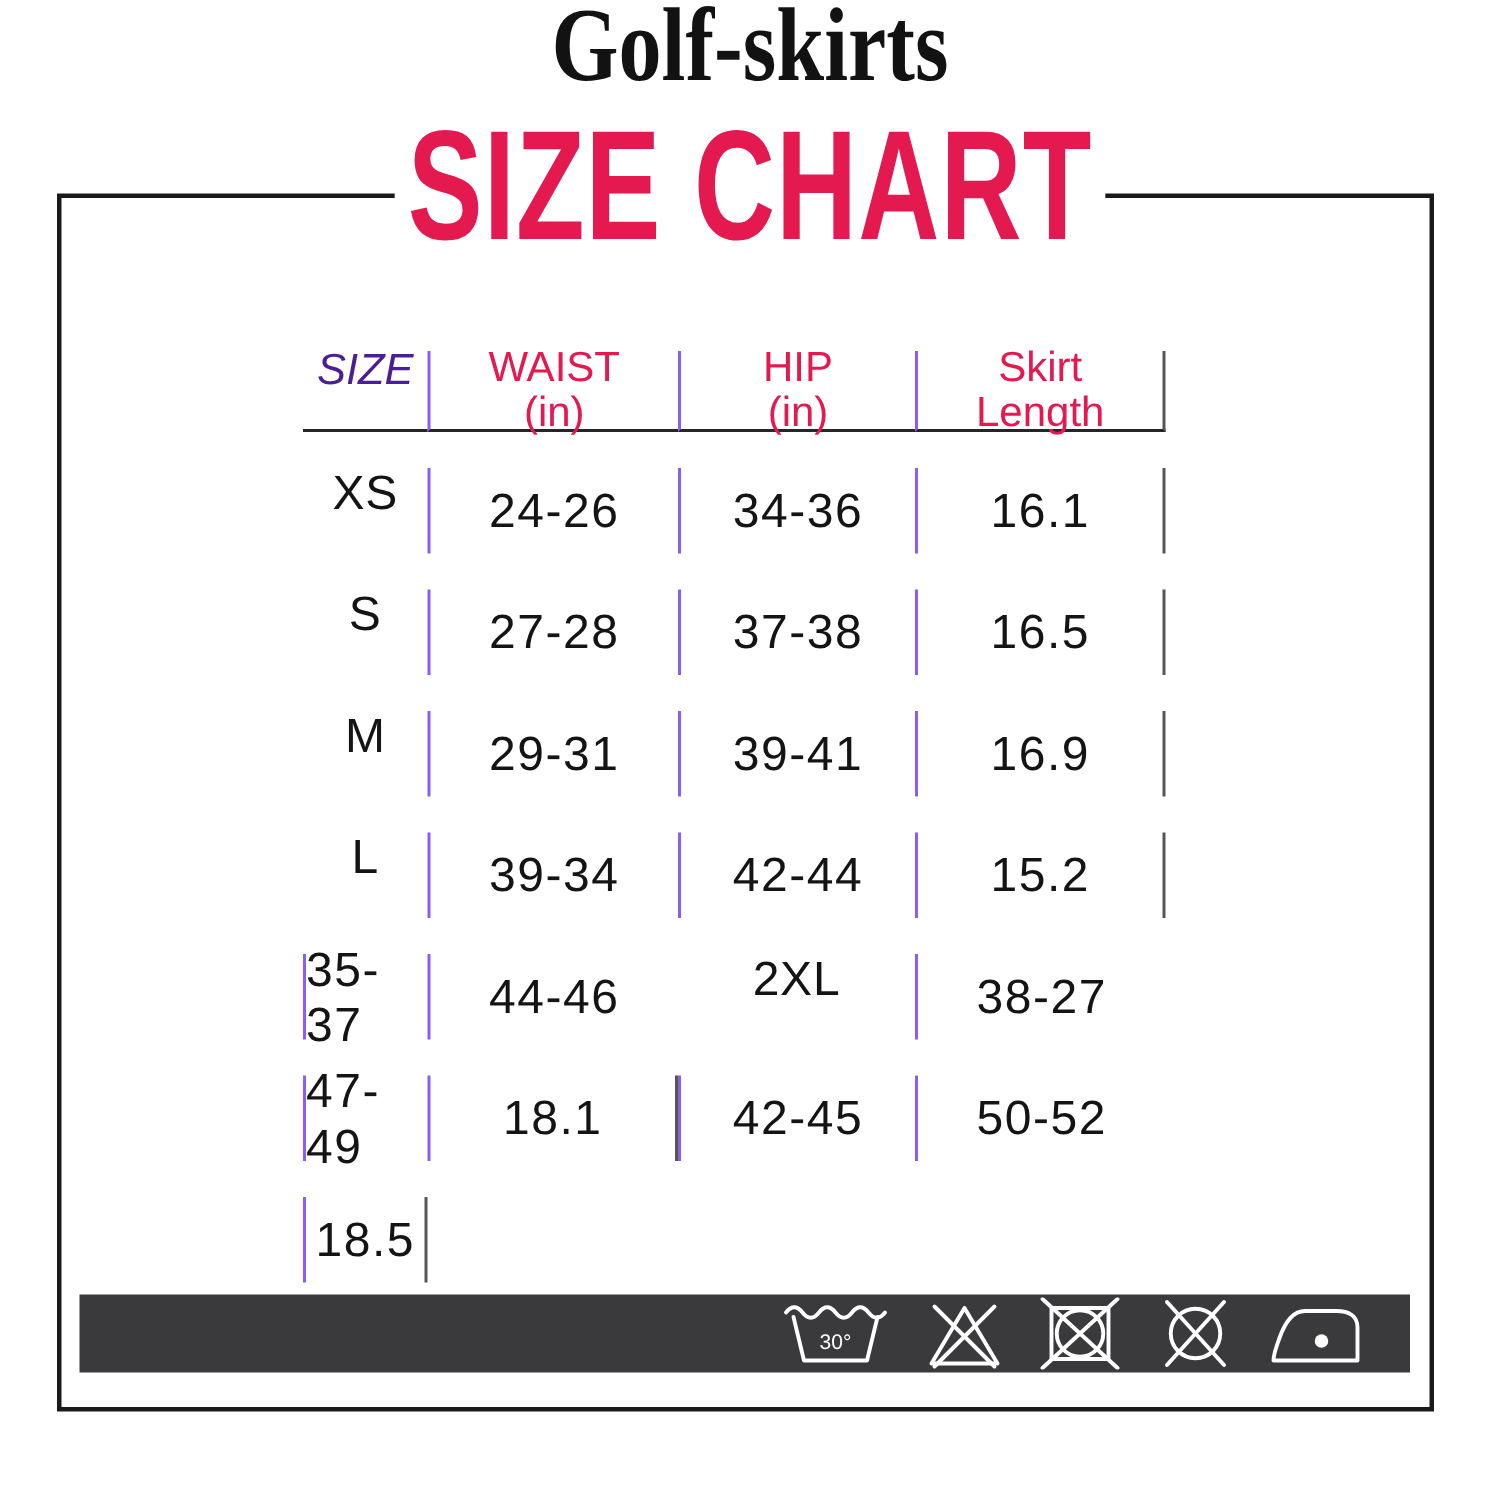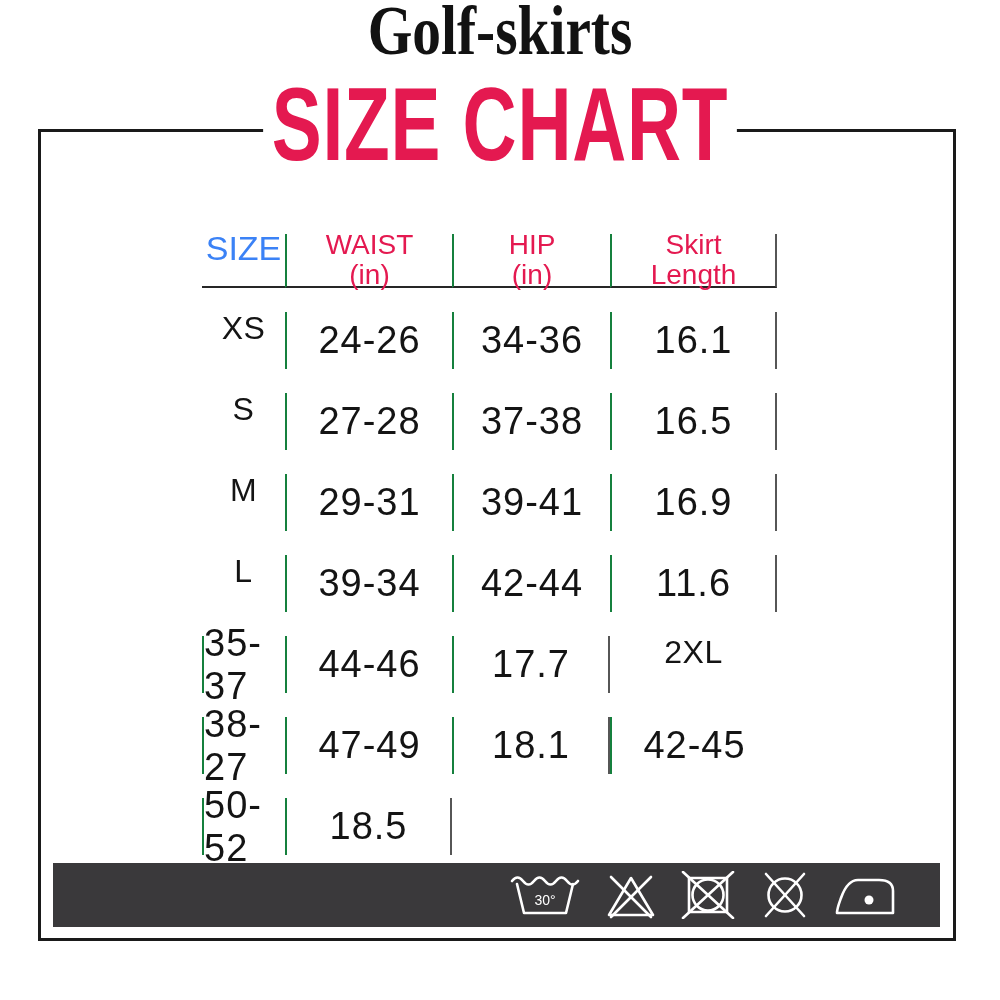--- a/index.html
+++ b/index.html
@@ -37,32 +37,32 @@
     grid-template-rows:78px repeat(7,81px);
   }
   .hd,.cell{
     display:flex;align-items:center;justify-content:center;
     box-sizing:border-box;background:transparent;
   }
   .hd{
     flex-direction:column;line-height:1.08;font-size:28px;
     color:var(--color-accent,#e41950);
   }
-  .hd.first{color:#3b82f6;font-size:34px;}
-  .cell{font-size:38px;color:#141414;letter-spacing:1px;}
+  .hd.first{color:#4c1d95;font-size:29px;font-style:italic;}
+  .cell{font-size:32px;color:#141414;letter-spacing:1px;}
   .cell.lbl{font-size:32px;letter-spacing:0.5px;}
-  .colsep{border-left:2px solid #15803d;margin-top:24px;}
+  .colsep{border-left:2px solid #8b5cf6;margin-top:24px;}
   .colend{border-right:2px solid #565656;}
   .hd{border-bottom:2px solid #262626;}
   
   .care-bar{
-    position:absolute;left:53px;top:863px;width:887px;height:64px;
+    position:absolute;left:53px;top:863px;width:887px;height:52px;
     background:var(--color-bar,#3a393b);z-index:2;
     display:flex;align-items:center;justify-content:flex-end;
-    gap:24px;padding-right:44px;box-sizing:border-box;
+    gap:24px;padding-right:32px;box-sizing:border-box;
   }
   .care-bar svg{display:block;flex:0 0 auto;}
   .care-stroke{stroke:#ffffff;stroke-width:2.6;fill:none;stroke-linecap:round;stroke-linejoin:round;}
   .care-text{fill:#ffffff;font-family:"Liberation Sans",sans-serif;font-size:14px;}
 </style>
 </head>
 <body>
 
 <div class="page">
 
@@ -103,25 +103,24 @@
     <div class="cell colsep colend">16.5</div>
 
     <div class="cell lbl">M</div>
     <div class="cell colsep">29-31</div>
     <div class="cell colsep">39-41</div>
     <div class="cell colsep colend">16.9</div>
 
     <div class="cell lbl">L</div>
     <div class="cell colsep">39-34</div>
     <div class="cell colsep">42-44</div>
-    <div class="cell colsep colend">11.6</div>
+    <div class="cell colsep colend">15.2</div>
 
     <div class="cell colsep">35-37</div>
     <div class="cell colsep">44-46</div>
-    <div class="cell colsep colend">17.7</div>
 
     <div class="cell lbl">2XL</div>
     <div class="cell colsep">38-27</div>
     <div class="cell colsep">47-49</div>
     <div class="cell colsep colend">18.1</div>
 
     <div class="cell colsep">42-45</div>
     <div class="cell colsep">50-52</div>
     <div class="cell colsep colend">18.5</div>
   </div>

